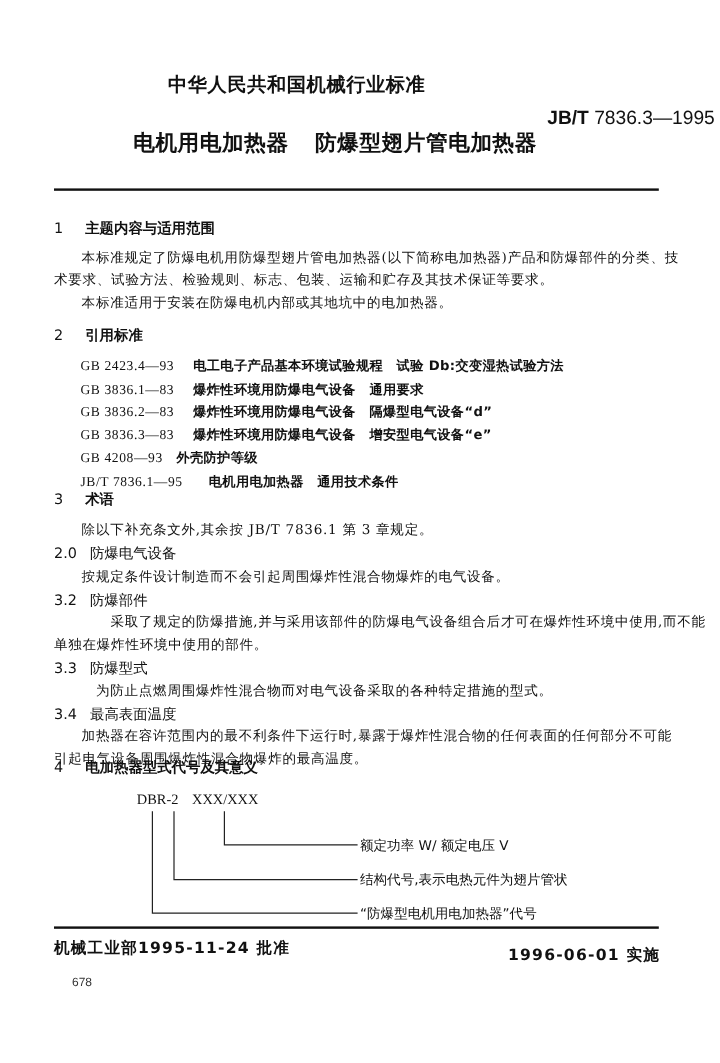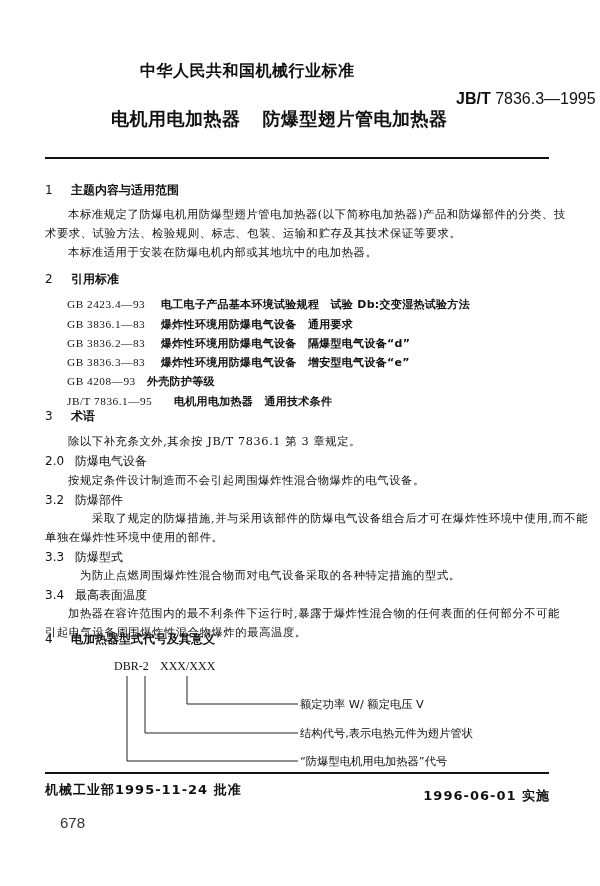--- a/index.html
+++ b/index.html
@@ -15,21 +15,21 @@
   .sec-h .num { display:inline-block; width:26px; font-weight:normal; }
   .sub-h { font-family:"DejaVu Sans", sans-serif; font-size:12px; }
   .sub-h .num { display:inline-block; width:30px; }
   .p { font-size:11.3px; letter-spacing:0.6px; }
   .ref { font-size:11.3px; letter-spacing:0.3px; }
   .ref .code { display:inline-block; font-family:"Liberation Serif", serif; letter-spacing:0.5px; }
   .ref .nm { font-weight:bold; font-family:"DejaVu Sans", sans-serif; font-size:11px; }
   .diag-text { font-family:"Liberation Serif", serif; font-size:12px; }
   .diag-label { font-size:11.3px; font-weight:normal; font-family:"DejaVu Sans", sans-serif;text-align:right; }
   .footer-left, .footer-right { font-family:"DejaVu Sans", sans-serif; font-weight:bold; font-size:13px; letter-spacing:1px; }
-  .pg { font-family:"Liberation Sans", sans-serif; font-size:15px; color:#333; }
+  .pg { font-family:"Liberation Sans", sans-serif; font-size:10px; color:#333; }
   svg.lines { position:absolute; left:0; top:0; }
 </style>
 </head>
 <body>
 
 <div class="abs hdr-org">中华人民共和国机械行业标准</div>
 <div class="abs std-no"><b>JB/T</b> <span>7836.3—1995</span></div>
 <div class="abs title"><span>电机用电加热器</span><span style="display:inline-block;width:22px"></span><span>防爆型翅片管电加热器</span></div>
 <div class="rule" style="left:45px; top:157px; width:504px;"></div>
 

